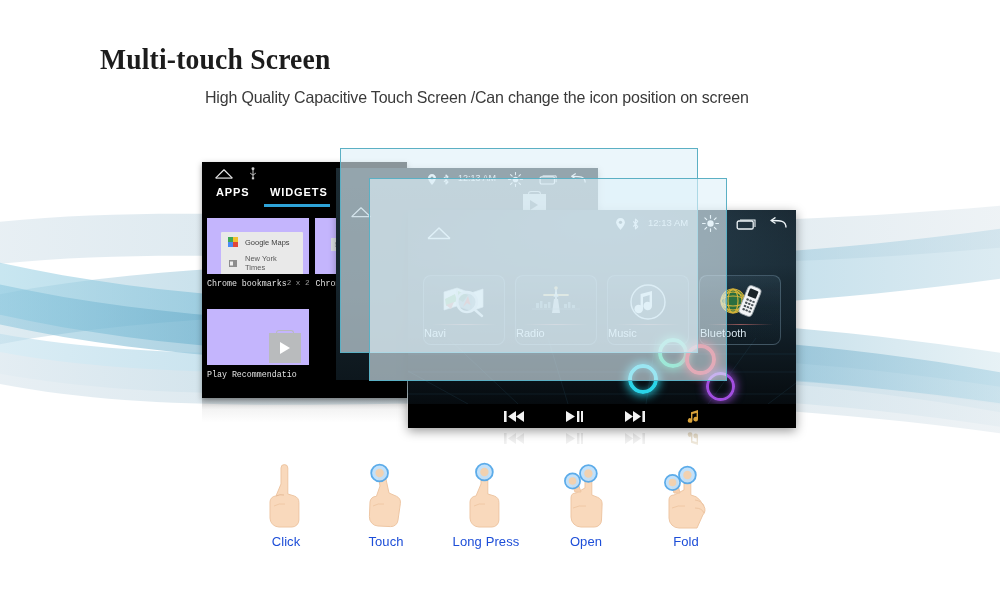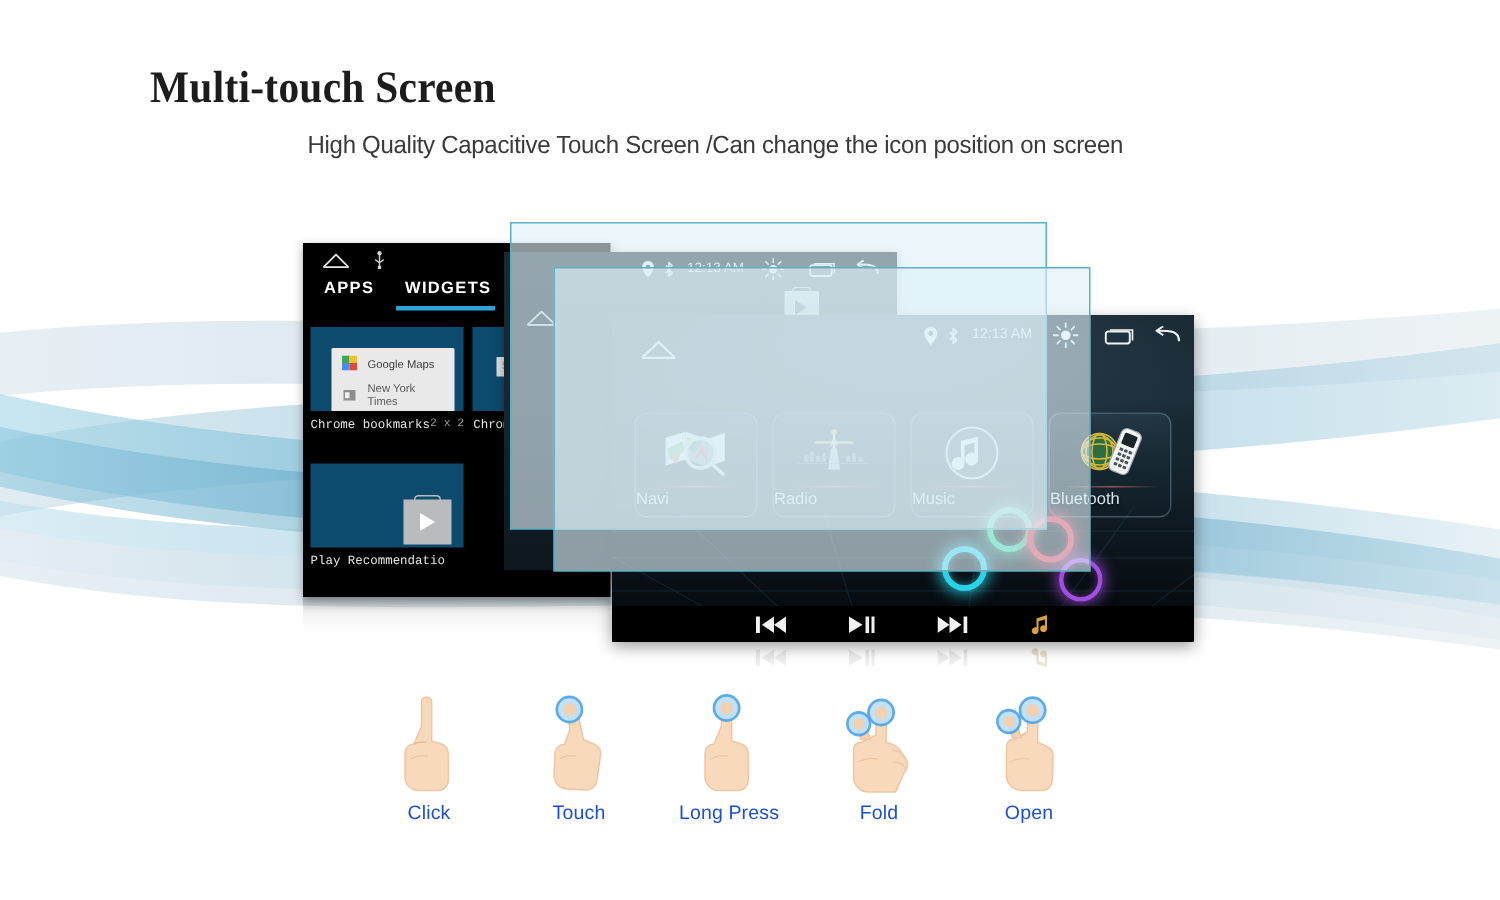--- a/index.html
+++ b/index.html
@@ -65,21 +65,21 @@
     background: #2ea3d8;
   }
   .w-grid {
     position: absolute; left: 0; top: 52px; width: 100%; height: 184px;
     padding: 4px 5px;
     display: grid; grid-template-columns: 1fr 1fr; grid-template-rows: 1fr 1fr;
     gap: 5px 6px;
   }
   .w-cell { position: relative; background: #000; }
   .w-thumb {
-    height: 56px; background: #0c4a6e; position: relative; overflow: hidden;
+    height: 56px; background: #c4b5fd; position: relative; overflow: hidden;
   }
   .w-caption {
     margin-top: 5px; display: flex; justify-content: space-between;
     color: #e3e3e3; font-size: 8.3px; white-space: nowrap; font-family: Liberation Mono, monospace;
   }
   .w-size { color: #9b9b9b; font-size: 7.6px; }
 
   .gmaps-card {
     position: absolute; left: 14px; top: 14px; right: 6px; bottom: -10px;
     background: #e9e9e9; border-radius: 1px;
@@ -641,44 +641,44 @@
           <circle cx="30.4" cy="10" r="8.4" fill="#bddffa" stroke="#4fa5e8" stroke-width="1.8" opacity=".92"></circle>
           <circle cx="30.4" cy="10" r="4.2" fill="#f1d1b0"></circle>
         </svg>
       </div>
       <div class="cap">Long Press</div>
     </div>
 
     <div class="gesture">
       <div class="art">
         <svg width="70" height="72" viewBox="0 0 70 72">
+          <path d="M34 26 L34 12 a3.4 3.4 0 0 1 6.8 0 L40.8 33 l6 2.4 a7 7 0 0 1 4.3 6.6 L50.5 58 a7 7 0 0 1 -7 7 L30 65 a10 10 0 0 1 -10 -10 L20 36 q0 -5 5 -5 Z" fill="#f9d9bc" stroke="#eec6a3" stroke-width="1"></path>
+          <path d="M24 30 L20 20 a3.2 3.2 0 0 1 5.6 -3 L30 30 Z" fill="#f6cfae" stroke="#eec6a3" stroke-width="1"></path>
+          <path d="M22 46 q6 -3 13 -2" fill="none" stroke="#eec6a3" stroke-width=".9"></path>
+          <circle cx="37.4" cy="11.5" r="8.4" fill="#bddffa" stroke="#4fa5e8" stroke-width="1.8" opacity=".92"></circle>
+          <circle cx="37.4" cy="11.5" r="4.2" fill="#f1d1b0"></circle>
+          <circle cx="21.5" cy="19" r="7.6" fill="#bddffa" stroke="#4fa5e8" stroke-width="1.7" opacity=".92"></circle>
+          <circle cx="21.5" cy="19" r="3.8" fill="#f1d1b0"></circle>
+        </svg>
+      </div>
+      <div class="cap">Open</div>
+    </div>
+
+    <div class="gesture">
+      <div class="art">
+        <svg width="70" height="72" viewBox="0 0 70 72">
           <path d="M33 28 L33 14 a3.4 3.4 0 0 1 6.8 0 L39.8 33 q6 1 9 5 l4 6 a7 7 0 0 1 -1 9 L46 66 L28 66 a10 10 0 0 1 -10 -10 L18 38 q0 -5 5 -5 Z" fill="#f9d9bc" stroke="#eec6a3" stroke-width="1"></path>
           <path d="M23 31 L20 21 a3.2 3.2 0 0 1 5.8 -2.6 L29 31 Z" fill="#f6cfae" stroke="#eec6a3" stroke-width="1"></path>
           <path d="M44 38 q7 1 9 6" fill="none" stroke="#eec6a3" stroke-width="1"></path>
           <path d="M44 46 q7 0 9 5" fill="none" stroke="#eec6a3" stroke-width="1"></path>
           <path d="M21 46 q6 -3 13 -2" fill="none" stroke="#eec6a3" stroke-width=".9"></path>
           <circle cx="36.4" cy="13" r="8.4" fill="#bddffa" stroke="#4fa5e8" stroke-width="1.8" opacity=".92"></circle>
           <circle cx="36.4" cy="13" r="4.2" fill="#f1d1b0"></circle>
           <circle cx="21.5" cy="20.5" r="7.6" fill="#bddffa" stroke="#4fa5e8" stroke-width="1.7" opacity=".92"></circle>
           <circle cx="21.5" cy="20.5" r="3.8" fill="#f1d1b0"></circle>
         </svg>
       </div>
       <div class="cap">Fold</div>
     </div>
 
-    <div class="gesture">
-      <div class="art">
-        <svg width="70" height="72" viewBox="0 0 70 72">
-          <path d="M34 26 L34 12 a3.4 3.4 0 0 1 6.8 0 L40.8 33 l6 2.4 a7 7 0 0 1 4.3 6.6 L50.5 58 a7 7 0 0 1 -7 7 L30 65 a10 10 0 0 1 -10 -10 L20 36 q0 -5 5 -5 Z" fill="#f9d9bc" stroke="#eec6a3" stroke-width="1"></path>
-          <path d="M24 30 L20 20 a3.2 3.2 0 0 1 5.6 -3 L30 30 Z" fill="#f6cfae" stroke="#eec6a3" stroke-width="1"></path>
-          <path d="M22 46 q6 -3 13 -2" fill="none" stroke="#eec6a3" stroke-width=".9"></path>
-          <circle cx="37.4" cy="11.5" r="8.4" fill="#bddffa" stroke="#4fa5e8" stroke-width="1.8" opacity=".92"></circle>
-          <circle cx="37.4" cy="11.5" r="4.2" fill="#f1d1b0"></circle>
-          <circle cx="21.5" cy="19" r="7.6" fill="#bddffa" stroke="#4fa5e8" stroke-width="1.7" opacity=".92"></circle>
-          <circle cx="21.5" cy="19" r="3.8" fill="#f1d1b0"></circle>
-        </svg>
-      </div>
-      <div class="cap">Open</div>
-    </div>
-
   </div>
 
 </div>
 
 </body></html>

